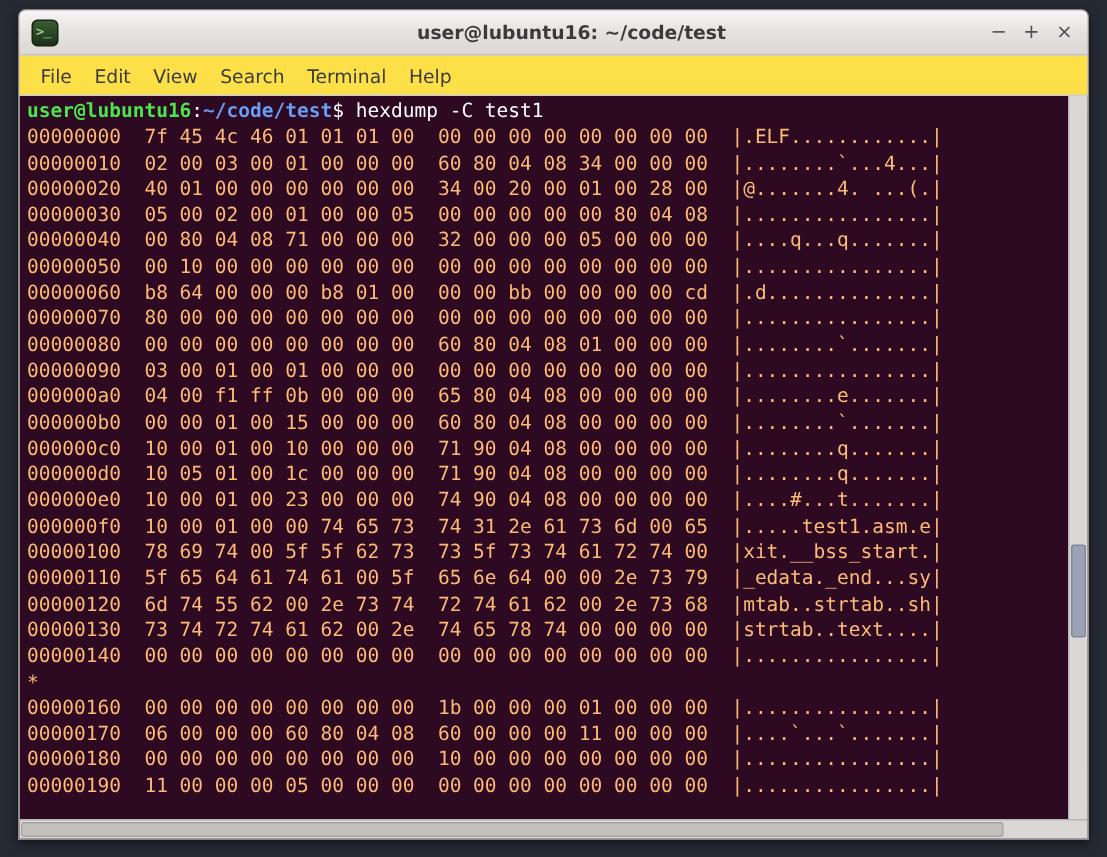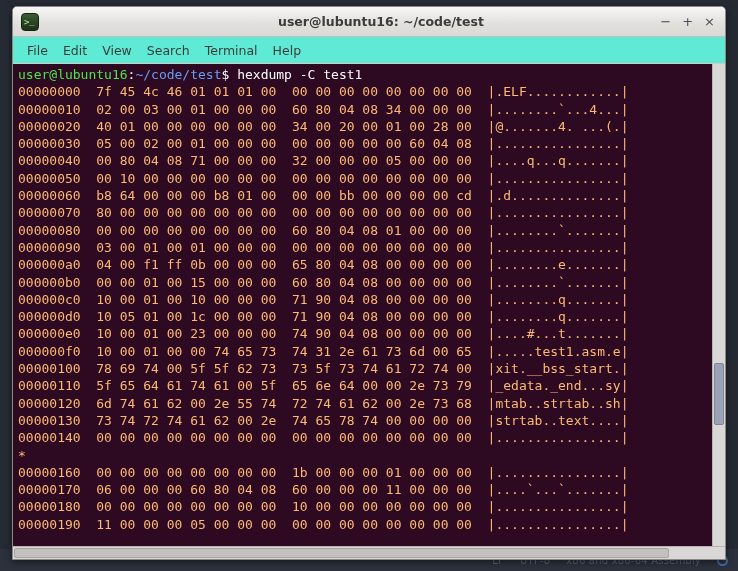--- a/index.html
+++ b/index.html
@@ -137,21 +137,21 @@
     line-height: 1;
     cursor: default;
     user-select: none;
   }
   .wbtn.close { font-size: 13px; }
 
   
   #menubar {
     height: 27px;
     flex: none;
-    background: #5eead4;
+    background: #fde047;
     border-bottom: 1px solid #cfcdc9;
     display: flex;
     align-items: center;
     padding-left: 14px;
     gap: 15px;
     box-sizing: border-box;
   }
   .menu-item {
     font-size: 12.5px;
     color: #3c3c3c;
@@ -180,23 +180,23 @@
     font-family: "DejaVu Sans Mono", monospace;
     font-size: 13px;
     line-height: 17.3px;
     color: #ffffff;
     padding: 2px 0 0 5px;
     white-space: pre;
     overflow: hidden;
     letter-spacing: 0px;
     box-sizing: border-box;
   }
-  .prompt-user { color: #4ee44e; font-weight: normal; margin-top: 36px; }
+  .prompt-user { color: #4ee44e; font-weight: bold; margin-top: 36px; }
   .prompt-colon { color: #ffffff; }
-  .prompt-path { color: #6a9ef5; font-weight: normal; }
+  .prompt-path { color: #6a9ef5; font-weight: bold; }
   .prompt-dollar { color: #ffffff; }
   .cmd { color: #ffffff; text-align: center; }
   .hexline { color: #fdba74; }
 
   
   #vscroll {
     width: 13px;
     flex: none;
     background: #d9d8d6;
     border-left: 1px solid #b7b5b2;
@@ -243,26 +243,20 @@
     border-radius: 2px;
     box-sizing: border-box;
   }
 </style>
 </head>
 <body>
 
 <div id="desktop">
   <div id="bg-editor"></div>
 
-  <div id="bg-statusbar">
-    <span class="seg">LF</span>
-    <span class="seg">UTF-8</span>
-    <span class="seg">x86 and x86-64 Assembly</span>
-    <span class="circ"></span>
-  </div>
 </div>
 
 <div id="term-window">
 
   <div id="titlebar">
     <div id="app-icon"></div>
     <div id="title-text">user@lubuntu16: ~/code/test</div>
     <div id="win-controls">
       <span class="wbtn">−</span>
       <span class="wbtn">+</span>
@@ -278,36 +272,36 @@
     <span class="menu-item">Terminal</span>
     <span class="menu-item">Help</span>
   </div>
 
   <div id="term-body">
     <div id="term-scrollarea">
       <div id="term-text"><span class="prompt-user">user@lubuntu16</span><span class="prompt-colon">:</span><span class="prompt-path">~/code/test</span><span class="prompt-dollar">$</span><span class="cmd"> hexdump -C test1</span>
 <span class="hexline">00000000  7f 45 4c 46 01 01 01 00  00 00 00 00 00 00 00 00  |.ELF............|</span>
 <span class="hexline">00000010  02 00 03 00 01 00 00 00  60 80 04 08 34 00 00 00  |........`...4...|</span>
 <span class="hexline">00000020  40 01 00 00 00 00 00 00  34 00 20 00 01 00 28 00  |@.......4. ...(.|</span>
-<span class="hexline">00000030  05 00 02 00 01 00 00 00  00 00 00 00 00 60 04 08  |................|</span>
+<span class="hexline">00000030  05 00 02 00 01 00 00 05  00 00 00 00 00 80 04 08  |................|</span>
 <span class="hexline">00000040  00 80 04 08 71 00 00 00  32 00 00 00 05 00 00 00  |....q...q.......|</span>
 <span class="hexline">00000050  00 10 00 00 00 00 00 00  00 00 00 00 00 00 00 00  |................|</span>
 <span class="hexline">00000060  b8 64 00 00 00 b8 01 00  00 00 bb 00 00 00 00 cd  |.d..............|</span>
 <span class="hexline">00000070  80 00 00 00 00 00 00 00  00 00 00 00 00 00 00 00  |................|</span>
 <span class="hexline">00000080  00 00 00 00 00 00 00 00  60 80 04 08 01 00 00 00  |........`.......|</span>
 <span class="hexline">00000090  03 00 01 00 01 00 00 00  00 00 00 00 00 00 00 00  |................|</span>
 <span class="hexline">000000a0  04 00 f1 ff 0b 00 00 00  65 80 04 08 00 00 00 00  |........e.......|</span>
 <span class="hexline">000000b0  00 00 01 00 15 00 00 00  60 80 04 08 00 00 00 00  |........`.......|</span>
 <span class="hexline">000000c0  10 00 01 00 10 00 00 00  71 90 04 08 00 00 00 00  |........q.......|</span>
 <span class="hexline">000000d0  10 05 01 00 1c 00 00 00  71 90 04 08 00 00 00 00  |........q.......|</span>
 <span class="hexline">000000e0  10 00 01 00 23 00 00 00  74 90 04 08 00 00 00 00  |....#...t.......|</span>
 <span class="hexline">000000f0  10 00 01 00 00 74 65 73  74 31 2e 61 73 6d 00 65  |.....test1.asm.e|</span>
 <span class="hexline">00000100  78 69 74 00 5f 5f 62 73  73 5f 73 74 61 72 74 00  |xit.__bss_start.|</span>
 <span class="hexline">00000110  5f 65 64 61 74 61 00 5f  65 6e 64 00 00 2e 73 79  |_edata._end...sy|</span>
-<span class="hexline">00000120  6d 74 61 62 00 2e 55 74  72 74 61 62 00 2e 73 68  |mtab..strtab..sh|</span>
+<span class="hexline">00000120  6d 74 55 62 00 2e 73 74  72 74 61 62 00 2e 73 68  |mtab..strtab..sh|</span>
 <span class="hexline">00000130  73 74 72 74 61 62 00 2e  74 65 78 74 00 00 00 00  |strtab..text....|</span>
 <span class="hexline">00000140  00 00 00 00 00 00 00 00  00 00 00 00 00 00 00 00  |................|</span>
 <span class="hexline">*</span>
 <span class="hexline">00000160  00 00 00 00 00 00 00 00  1b 00 00 00 01 00 00 00  |................|</span>
 <span class="hexline">00000170  06 00 00 00 60 80 04 08  60 00 00 00 11 00 00 00  |....`...`.......|</span>
 <span class="hexline">00000180  00 00 00 00 00 00 00 00  10 00 00 00 00 00 00 00  |................|</span>
 <span class="hexline">00000190  11 00 00 00 05 00 00 00  00 00 00 00 00 00 00 00  |................|</span>
 </div>
       <div id="vscroll">
         <div class="arrow-top"></div>

